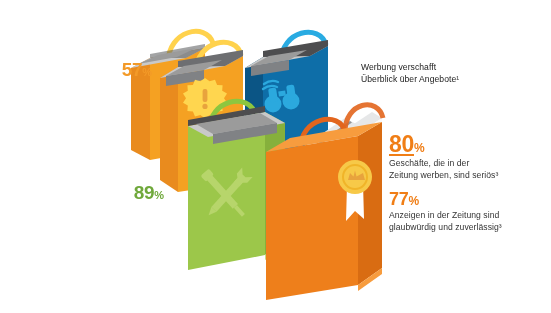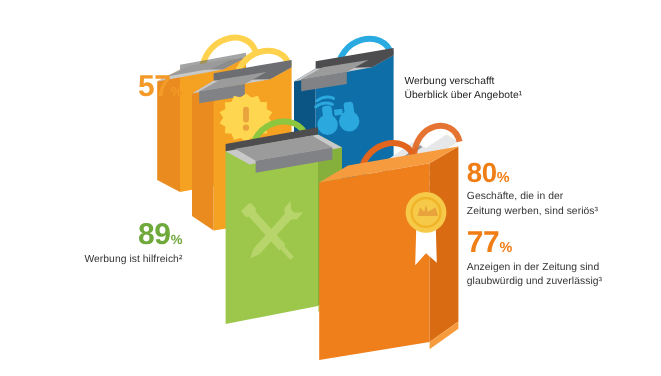--- a/index.html
+++ b/index.html
@@ -6,44 +6,44 @@
   body{
     width:551px;height:313px;position:relative;overflow:hidden;
     font-family:"Liberation Sans","DejaVu Sans",sans-serif;
     -webkit-font-smoothing:antialiased;
   }
   #infographic{position:absolute;inset:0;width:551px;height:313px;}
   .stat{position:absolute;}
   .stat .pct{
     font-weight:bold;line-height:1;white-space:nowrap;display:block;
   }
-  .stat .pct .num{font-size:25px;letter-spacing:-0.3px;}
+  .stat .pct .num{font-size:19px;letter-spacing:-0.3px;}
   .stat .pct .sym{font-size:11px;font-weight:bold;}
   .stat .desc{
     font-size:8.6px;line-height:1.38;color:#333333;white-space:pre-line;
     margin-top:2px;display:block;letter-spacing:0.05px;
   }
 
   
   #stat-57{left:6px;top:60px;width:146px;text-align:right;}
   #stat-57 .pct{color:#F39A28;}
-  #stat-89{left:6px;top:183px;width:146px;text-align:right;}
+  #stat-89{left:18px;top:183px;width:146px;text-align:right;}
   #stat-89 .pct{color:#6FA83B;}
 
   
   #stat-59{left:337px;top:60px;width:200px;text-align:left;}
   #stat-59 .pct{color:#14638F;}
-  #stat-59 .desc{color:#1b1b1b;}
+  #stat-59 .desc{color:#1b1b1b;margin-left:24px;}
   #stat-80{left:389px;top:133px;width:165px;text-align:left;}
   #stat-80 .pct{color:#F07E16;}
-  #stat-80 .pct .num{font-size:23px;}
+  #stat-80 .pct .num{font-size:23px;text-decoration:underline;}
   #stat-80 .pct .sym{font-size:12px;}
   #stat-77{left:389px;top:190px;width:170px;text-align:left;}
   #stat-77 .pct{color:#F07E16;}
-  #stat-77 .pct .num{font-size:25px;}
+  #stat-77 .pct .num{font-size:18px;}
   #stat-77 .pct .sym{font-size:12px;}
 </style>
 </head>
 <body>
 
 <svg id="infographic" viewBox="0 0 551 313" xmlns="http://www.w3.org/2000/svg">
 
   <g>
 
     <path d="M168 63 C168 30 206 22 213 43" fill="none" stroke="#FFD24D" stroke-width="5"></path>
@@ -167,21 +167,20 @@
   <span class="pct"><span class="num">57</span><span class="sym">%</span></span>
 </div>
 
 <div class="stat" id="stat-59">
   <span class="desc">Werbung verschafft
 Überblick über Angebote¹</span>
 </div>
 
 <div class="stat" id="stat-89">
   <span class="pct"><span class="num">89</span><span class="sym">%</span></span>
-  <span class="desc">Werbung ist hilfreich²</span>
 </div>
 
 <div class="stat" id="stat-80">
   <span class="pct"><span class="num">80</span><span class="sym">%</span></span>
   <span class="desc">Geschäfte, die in der
 Zeitung werben, sind seriös³</span>
 </div>
 
 <div class="stat" id="stat-77">
   <span class="pct"><span class="num">77</span><span class="sym">%</span></span>

